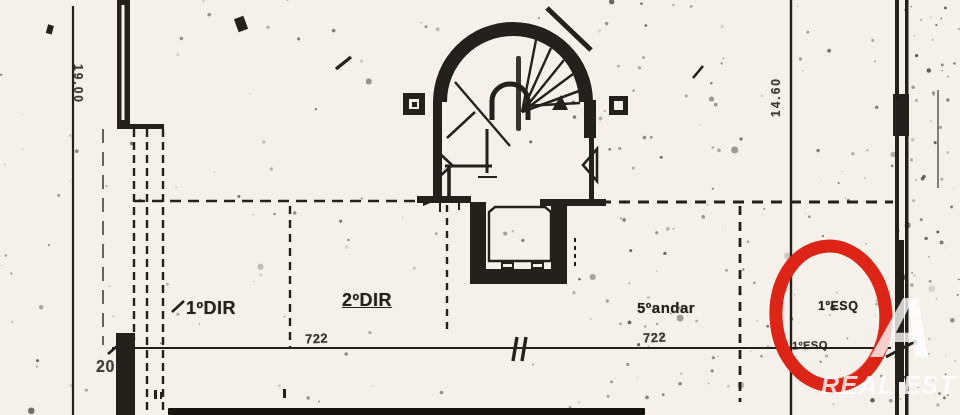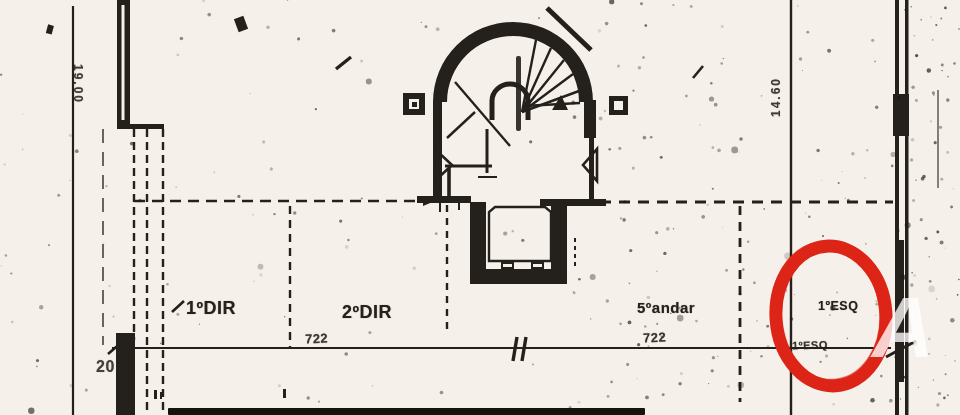--- a/index.html
+++ b/index.html
@@ -446,30 +446,31 @@
       <ellipse cx="828" cy="313" rx="54" ry="69" fill="none" stroke="#dd2517" stroke-width="6" opacity=".65" transform="rotate(-7 828 313)"></ellipse>
     </g>
   </svg>
 
   <div class="lbl dim-v rot-cw" style="left:36px;top:77px;">19.00</div>
 
   <div class="lbl dim-v rot-ccw" style="left:734px;top:90px;">14.60</div>
 
   <div class="lbl unit" style="left:186px;top:298px;">1ºDIR</div>
 
-  <div class="lbl unit" style="left:342px;top:302px;">2ºDIR</div>
+  <div class="lbl unit" style="left:342px;top:290px;text-decoration:underline;">2ºDIR</div>
 
   <div class="lbl unit" style="left:637px;top:299px;font-size:15px;">5ºandar</div>
 
   <div class="lbl unit" style="left:818px;top:299px;font-size:12.5px;">1ºESQ</div>
 
   <div class="lbl" id="esq-lower" style="left:792px;top:339px;">1ºESQ</div>
 
   <div class="lbl dim-s" style="left:96px;top:338px;">20</div>
 
   <div class="lbl span-dim" style="left:305px;top:331px;transform:rotate(-2deg);">722</div>
 
   <div class="lbl span-dim" style="left:643px;top:330px;transform:rotate(-3deg);">722</div>
 
   <div id="wm-letter">A</div>
+  <div id="wm-text">REAL EST</div>
 
   <div id="bottom-bar"></div>
 </div>
 
 </body></html>

